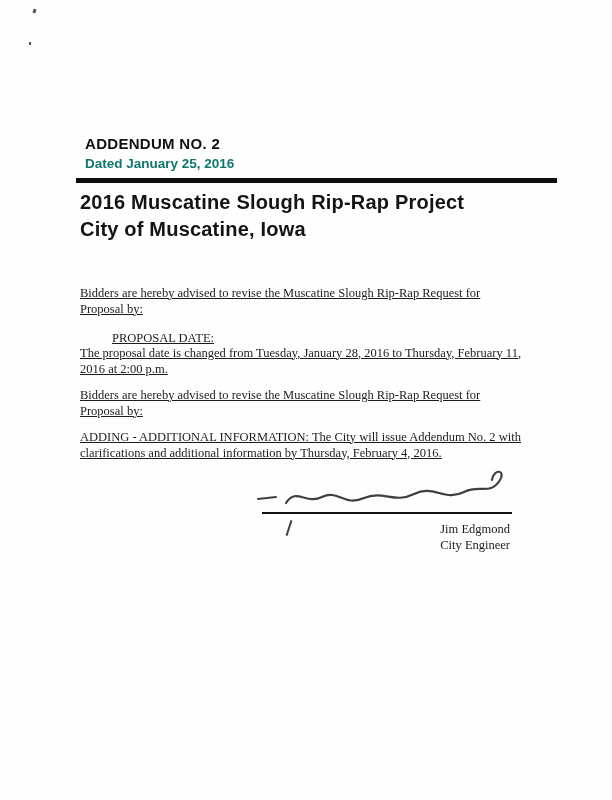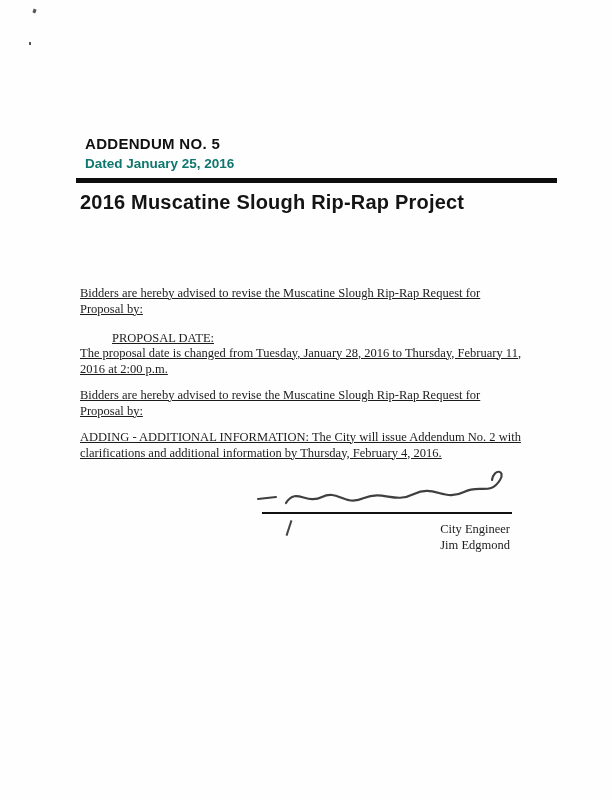--- a/index.html
+++ b/index.html
@@ -117,28 +117,29 @@
   }
 </style>
 </head>
 <body>
 
 <div class="page">
 
   <div class="artifact a1"></div>
   <div class="artifact a2"></div>
 
-  <div class="addendum-no">ADDENDUM NO. 5</div>
+  <div class="addendum-no">ADDENDUM NO. 2</div>
 
   <div class="addendum-date">Dated January 25, 2016</div>
 
   <div class="heavy-rule"></div>
 
   <div class="project-title">
     <div>2016 Muscatine Slough Rip-Rap Project</div>
+    <div>City of Muscatine, Iowa</div>
   </div>
 
   <p class="body-text notice-1">Bidders are hereby advised to revise the Muscatine Slough Rip-Rap Request for Proposal by:</p>
 
   <p class="body-text proposal-heading">PROPOSAL DATE:</p>
 
   <p class="body-text proposal-body">The proposal date is changed from Tuesday, January 28, 2016 to Thursday, February 11, 2016 at 2:00 p.m.</p>
 
   <p class="body-text notice-2">Bidders are hereby advised to revise the Muscatine Slough Rip-Rap Request for Proposal by:</p>
 
@@ -155,17 +156,17 @@
                C182,19 192,37 212,27
                C228,19 238,31 248,15
                C254,5 242,3 240,15" fill="none" stroke="#3f3f3f" stroke-width="2.2" stroke-linecap="round"></path>
     </svg>
   </div>
 
   <div class="signature-line"></div>
   <div class="pen-slip"></div>
 
   <div class="signer-block">
+    <div>Jim Edgmond</div>
     <div>City Engineer</div>
-    <div>Jim Edgmond</div>
   </div>
 
 </div>
 
 </body></html>

